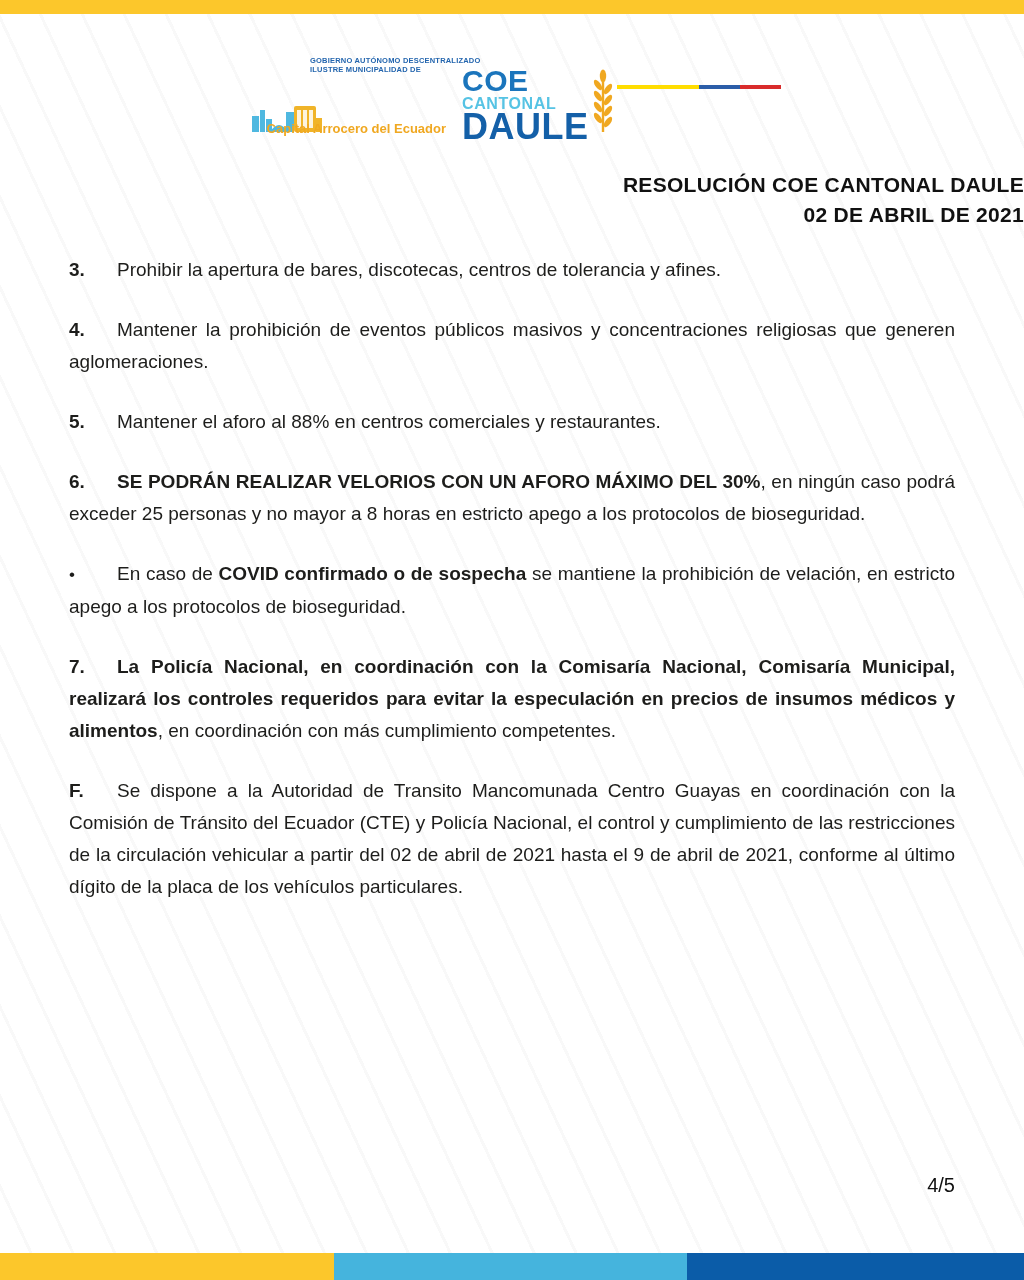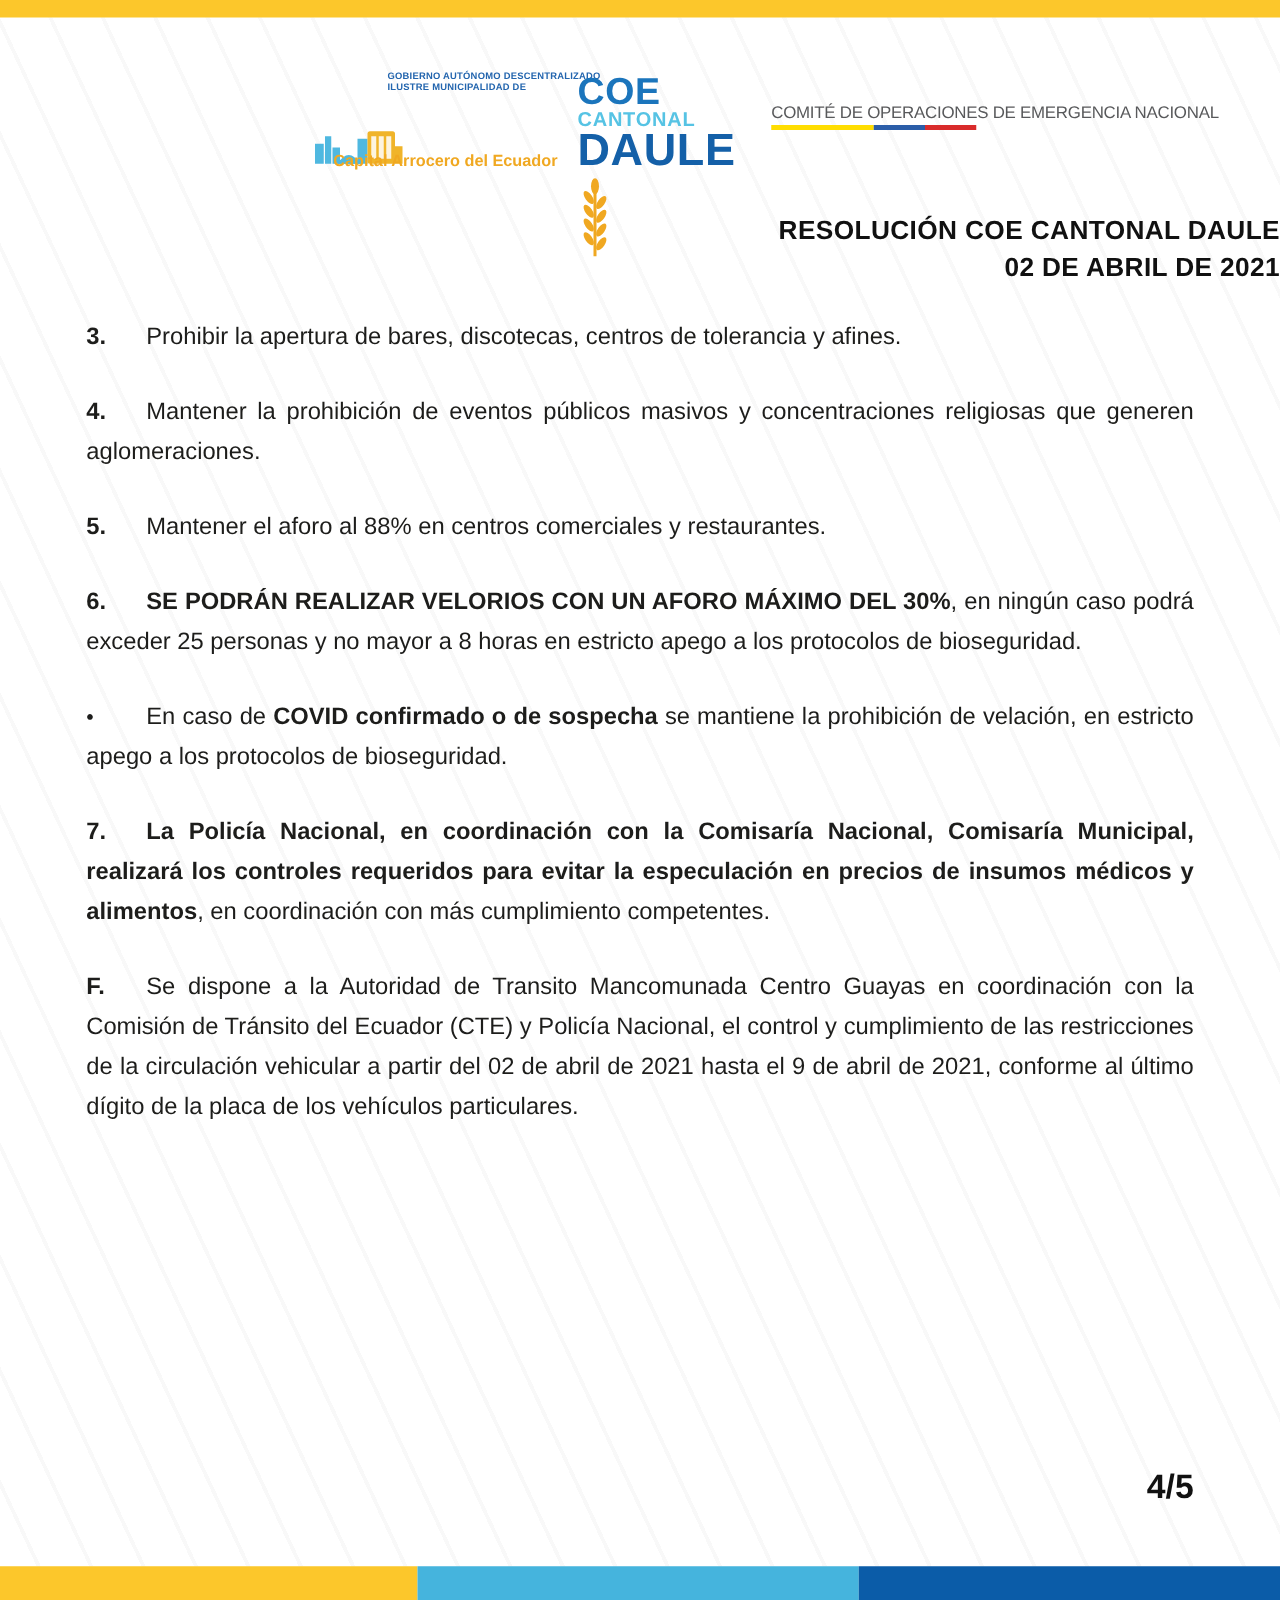--- a/index.html
+++ b/index.html
@@ -35,21 +35,21 @@
 
   .daule-logo{position:absolute;left:256px;top:4px;width:196px;height:88px;}
   .daule-gad{margin-left:54px;font-size:7.5px;font-weight:bold;color:var(--brand-blue);
     line-height:9px;letter-spacing:.2px;white-space:nowrap;}
   .daule-wordmark{display:flex;align-items:flex-end;height:58px;margin-top:1px;}
   .daule-word{font-weight:bold;font-size:56px;line-height:54px;color:var(--brand-blue);letter-spacing:-2px;}
   .daule-wheat{margin:0 -1px 4px -3px;}
   .daule-skyline{position:absolute;left:-4px;bottom:6px;}
   .daule-tagline{position:absolute;right:6px;bottom:8px;font-size:13px;font-weight:bold;color:var(--wheat-gold);white-space:nowrap;}
 
-  .coe-logo{position:absolute;left:462px;top:8px;display:flex;align-items:flex-start;flex-direction:column;}
+  .coe-logo{position:absolute;left:462px;top:8px;display:flex;align-items:flex-end;}
   .coe-text{display:flex;flex-direction:column;}
   .coe-line1{font-weight:bold;font-size:30px;line-height:27px;color:var(--coe-blue);letter-spacing:.5px;}
   .coe-line2{font-weight:bold;font-size:16px;line-height:19px;color:var(--coe-lightblue);letter-spacing:.6px;}
   .coe-line3{font-weight:bold;font-size:36px;line-height:27px;color:var(--coe-darkblue);letter-spacing:.5px;}
   .coe-wheat{margin-left:2px;margin-top:8px;}
 
   .committee{position:absolute;left:617px;top:30px;}
   .committee-label{font-size:13.5px;color:var(--committee-gray);letter-spacing:-.2px;white-space:nowrap;}
   .flag-underline{display:flex;width:164px;height:4px;margin-top:3px;}
   .flag-underline .f-y{flex:0 0 50%;background:var(--flag-yellow);}
@@ -61,21 +61,21 @@
     font-weight:bold;font-size:21px;line-height:30px;letter-spacing:.3px;color:#111;}
 
   
   .doc-body{position:absolute;top:254px;left:69px;width:886px;font-size:19px;line-height:32px;}
   .doc-par{text-align:justify;margin-bottom:28px;}
   .doc-par:last-child{margin-bottom:0;}
   .marker{display:inline-block;width:48px;font-weight:bold;}
   .marker.bullet{font-weight:normal;font-size:17px;}
   .seg.b{font-weight:bold;}
 
-  .page-number{position:absolute;top:1174px;right:69px;font-weight:bold;font-size:27px;color:#111;}
+  .page-number{position:absolute;top:1174px;right:69px;font-weight:normal;font-size:20px;color:#111;}
 
   
   .bottom-bar{position:absolute;bottom:0;left:0;right:0;height:27px;display:flex;}
   .bottom-bar .seg-yellow{flex:0 0 334px;background:var(--accent-yellow);}
   .bottom-bar .seg-lightblue{flex:0 0 353px;background:var(--accent-lightblue);}
   .bottom-bar .seg-darkblue{flex:1 1 auto;background:var(--accent-darkblue);}
 </style>
 </head>
 <body>
 
@@ -124,21 +124,20 @@
           <ellipse cx="17" cy="30" rx="2.8" ry="6" fill="#F0A821" transform="rotate(35 17 30)"></ellipse>
           <ellipse cx="7" cy="37" rx="2.8" ry="6" fill="#F0A821" transform="rotate(-35 7 37)"></ellipse>
           <ellipse cx="17" cy="41" rx="2.8" ry="6" fill="#F0A821" transform="rotate(35 17 41)"></ellipse>
           <ellipse cx="7" cy="48" rx="2.8" ry="6" fill="#F0A821" transform="rotate(-35 7 48)"></ellipse>
           <ellipse cx="17" cy="52" rx="2.8" ry="6" fill="#F0A821" transform="rotate(35 17 52)"></ellipse>
         </svg>
       </span>
     </div>
 
     <div class="committee">
-      <div class="committee-label">COMITÉ DE OPERACIONES DE EMERGENCIA NACIONAL</div>
       <div class="flag-underline">
         <span class="f-y"></span>
         <span class="f-b"></span>
         <span class="f-r"></span>
       </div>
     </div>
 
   </div>
 
   <div class="doc-title">

